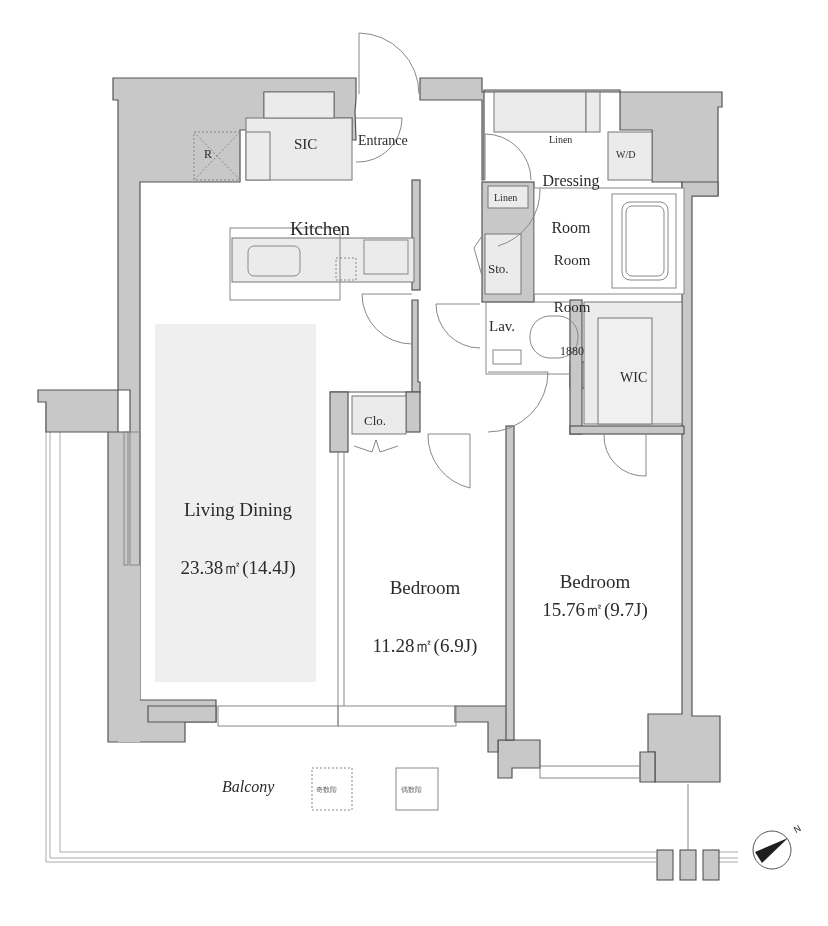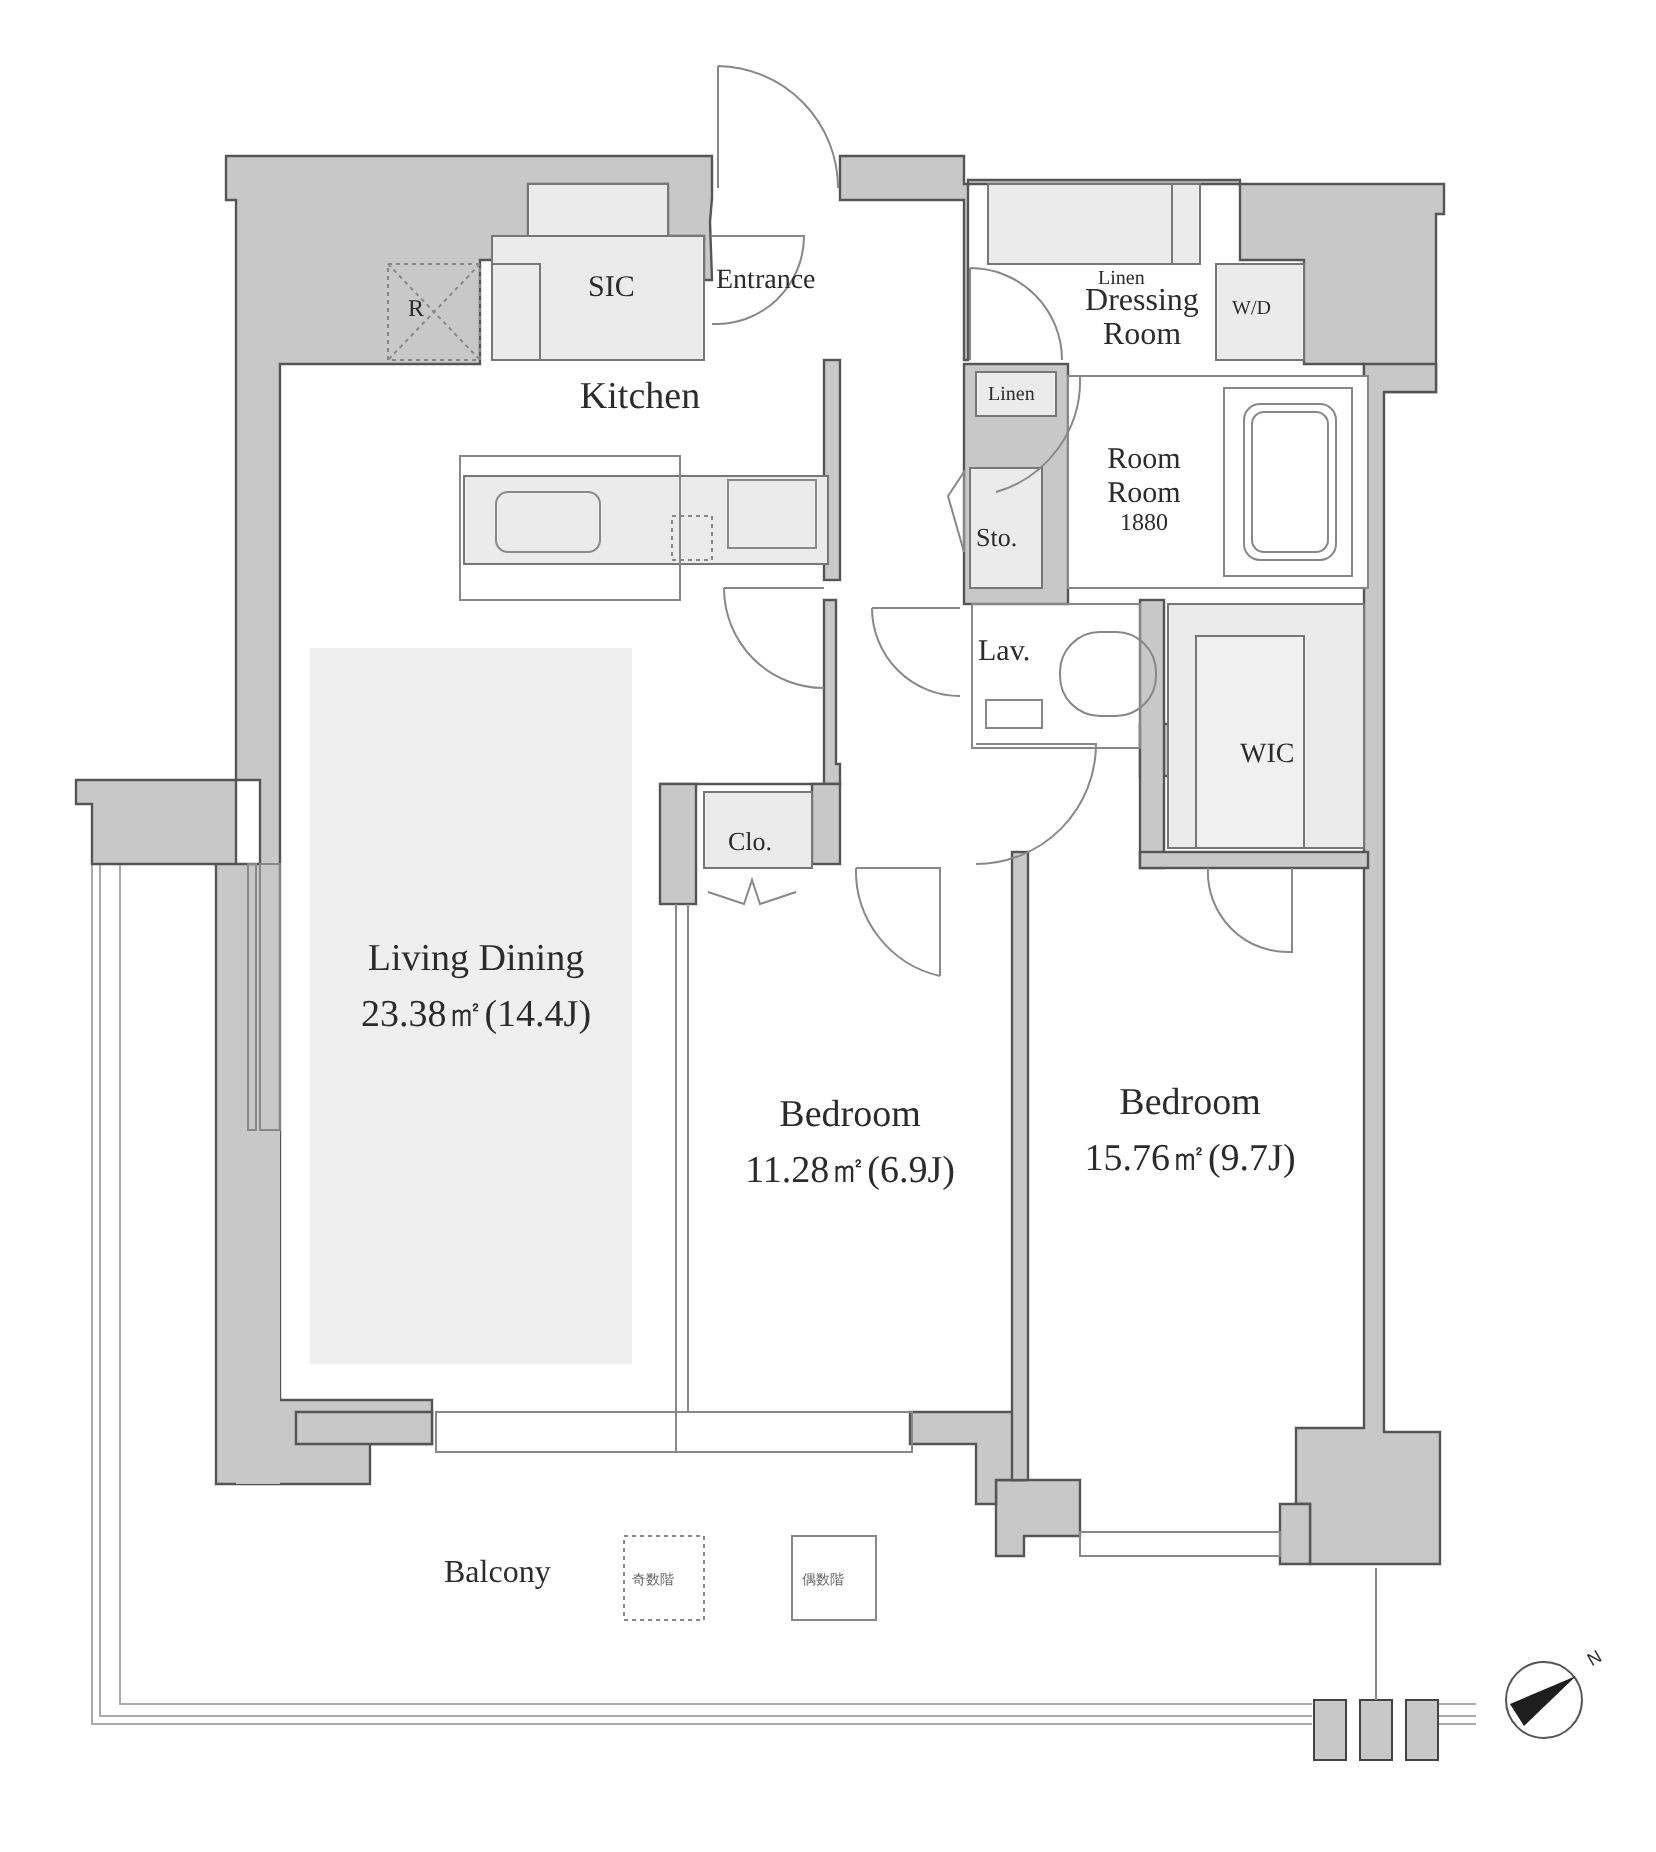--- a/index.html
+++ b/index.html
@@ -1,19 +1,19 @@
 <!DOCTYPE html>
 <html><head>
 <meta charset="utf-8">
 <style>
   html, body { margin: 0; padding: 0; background: #ffffff; }
   body { width: 828px; height: 926px; position: relative; overflow: hidden; font-family: "DejaVu Serif", "Liberation Serif", serif; color: #2a2a2a; }
   #plan { position: absolute; left: 0; top: 0; width: 828px; height: 926px; }
   .lbl { position: absolute; text-align: center; white-space: nowrap; line-height: 1.15; color: #2b2b2b; font-family: "Liberation Serif", "DejaVu Serif", serif; }
-  .lbl span { display: block; }
+  .lbl span { display: block; margin-top: 30px; }
   .big { font-size: 19px; }
   .mid { font-size: 15px; }
   .sm { font-size: 12px; }
   .xs { font-size: 10px; }
   .tiny { font-size: 7px; color: #666; }
 </style>
 </head>
 <body>
 
 <svg id="plan" viewBox="0 0 828 926" xmlns="http://www.w3.org/2000/svg">
@@ -155,21 +155,21 @@
 </div>
 <div class="lbl big" style="left:350px;top:544px;width:150px;line-height:1.45;">
   <span>Bedroom</span>
   <span>11.28㎡(6.9J)</span>
 </div>
 <div class="lbl big" style="left:520px;top:540px;width:150px;line-height:1.25;">
   <span>Bedroom</span>
   <span style="margin-top:4px;">15.76㎡(9.7J)</span>
 </div>
 
-<div class="lbl mid" style="left:222px;top:778px;font-size:16px;">Balcony</div>
+<div class="lbl mid" style="left:222px;top:778px;font-size:16px;font-style:italic;">Balcony</div>
 <div class="lbl tiny" style="left:316px;top:786px;">奇数階</div>
 <div class="lbl tiny" style="left:401px;top:786px;">偶数階</div>
 
 <div style="position:absolute;left:752px;top:828px;width:42px;height:42px;">
   <svg width="42" height="42" viewBox="0 0 42 42">
     <circle cx="20" cy="22" r="19" fill="none" stroke="#555" stroke-width="1"></circle>
     <polygon points="3,24 36,10 10,35" fill="#1e1e1e"></polygon>
   </svg>
   <span style="position:absolute;right:-6px;top:-4px;font-size:9px;font-family:'Liberation Sans',sans-serif;transform:rotate(-30deg);">N</span>
 </div>

